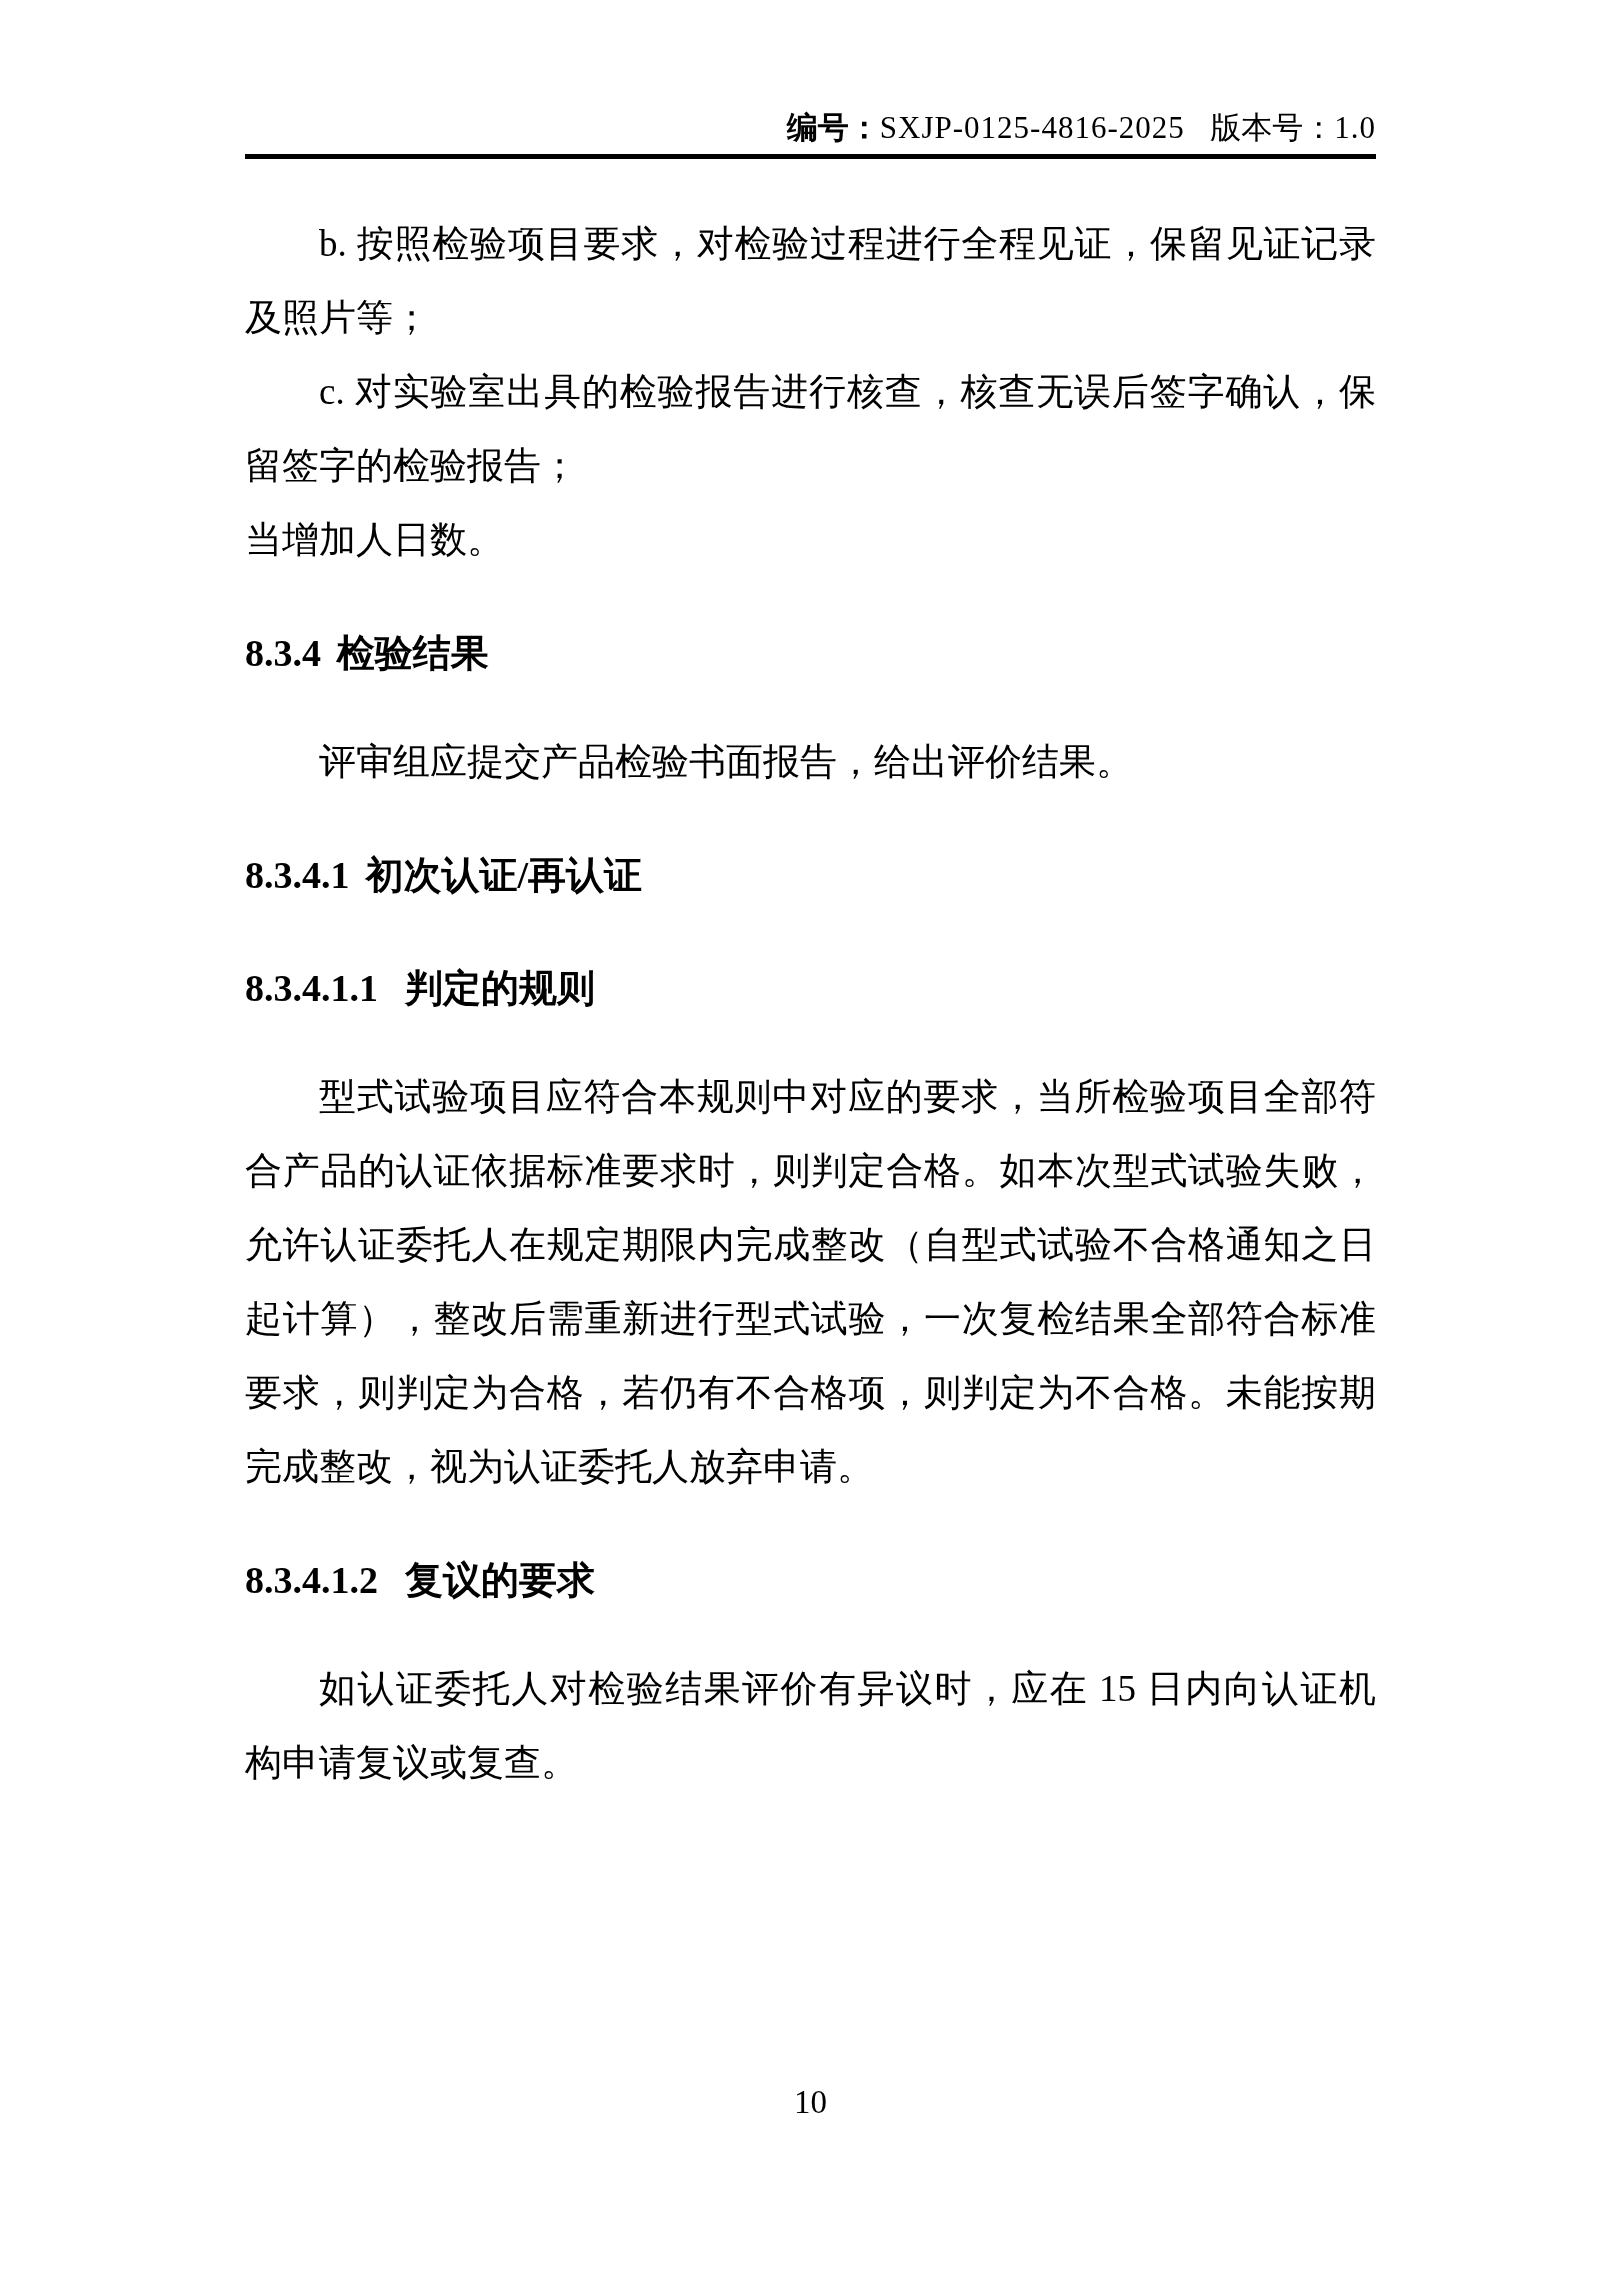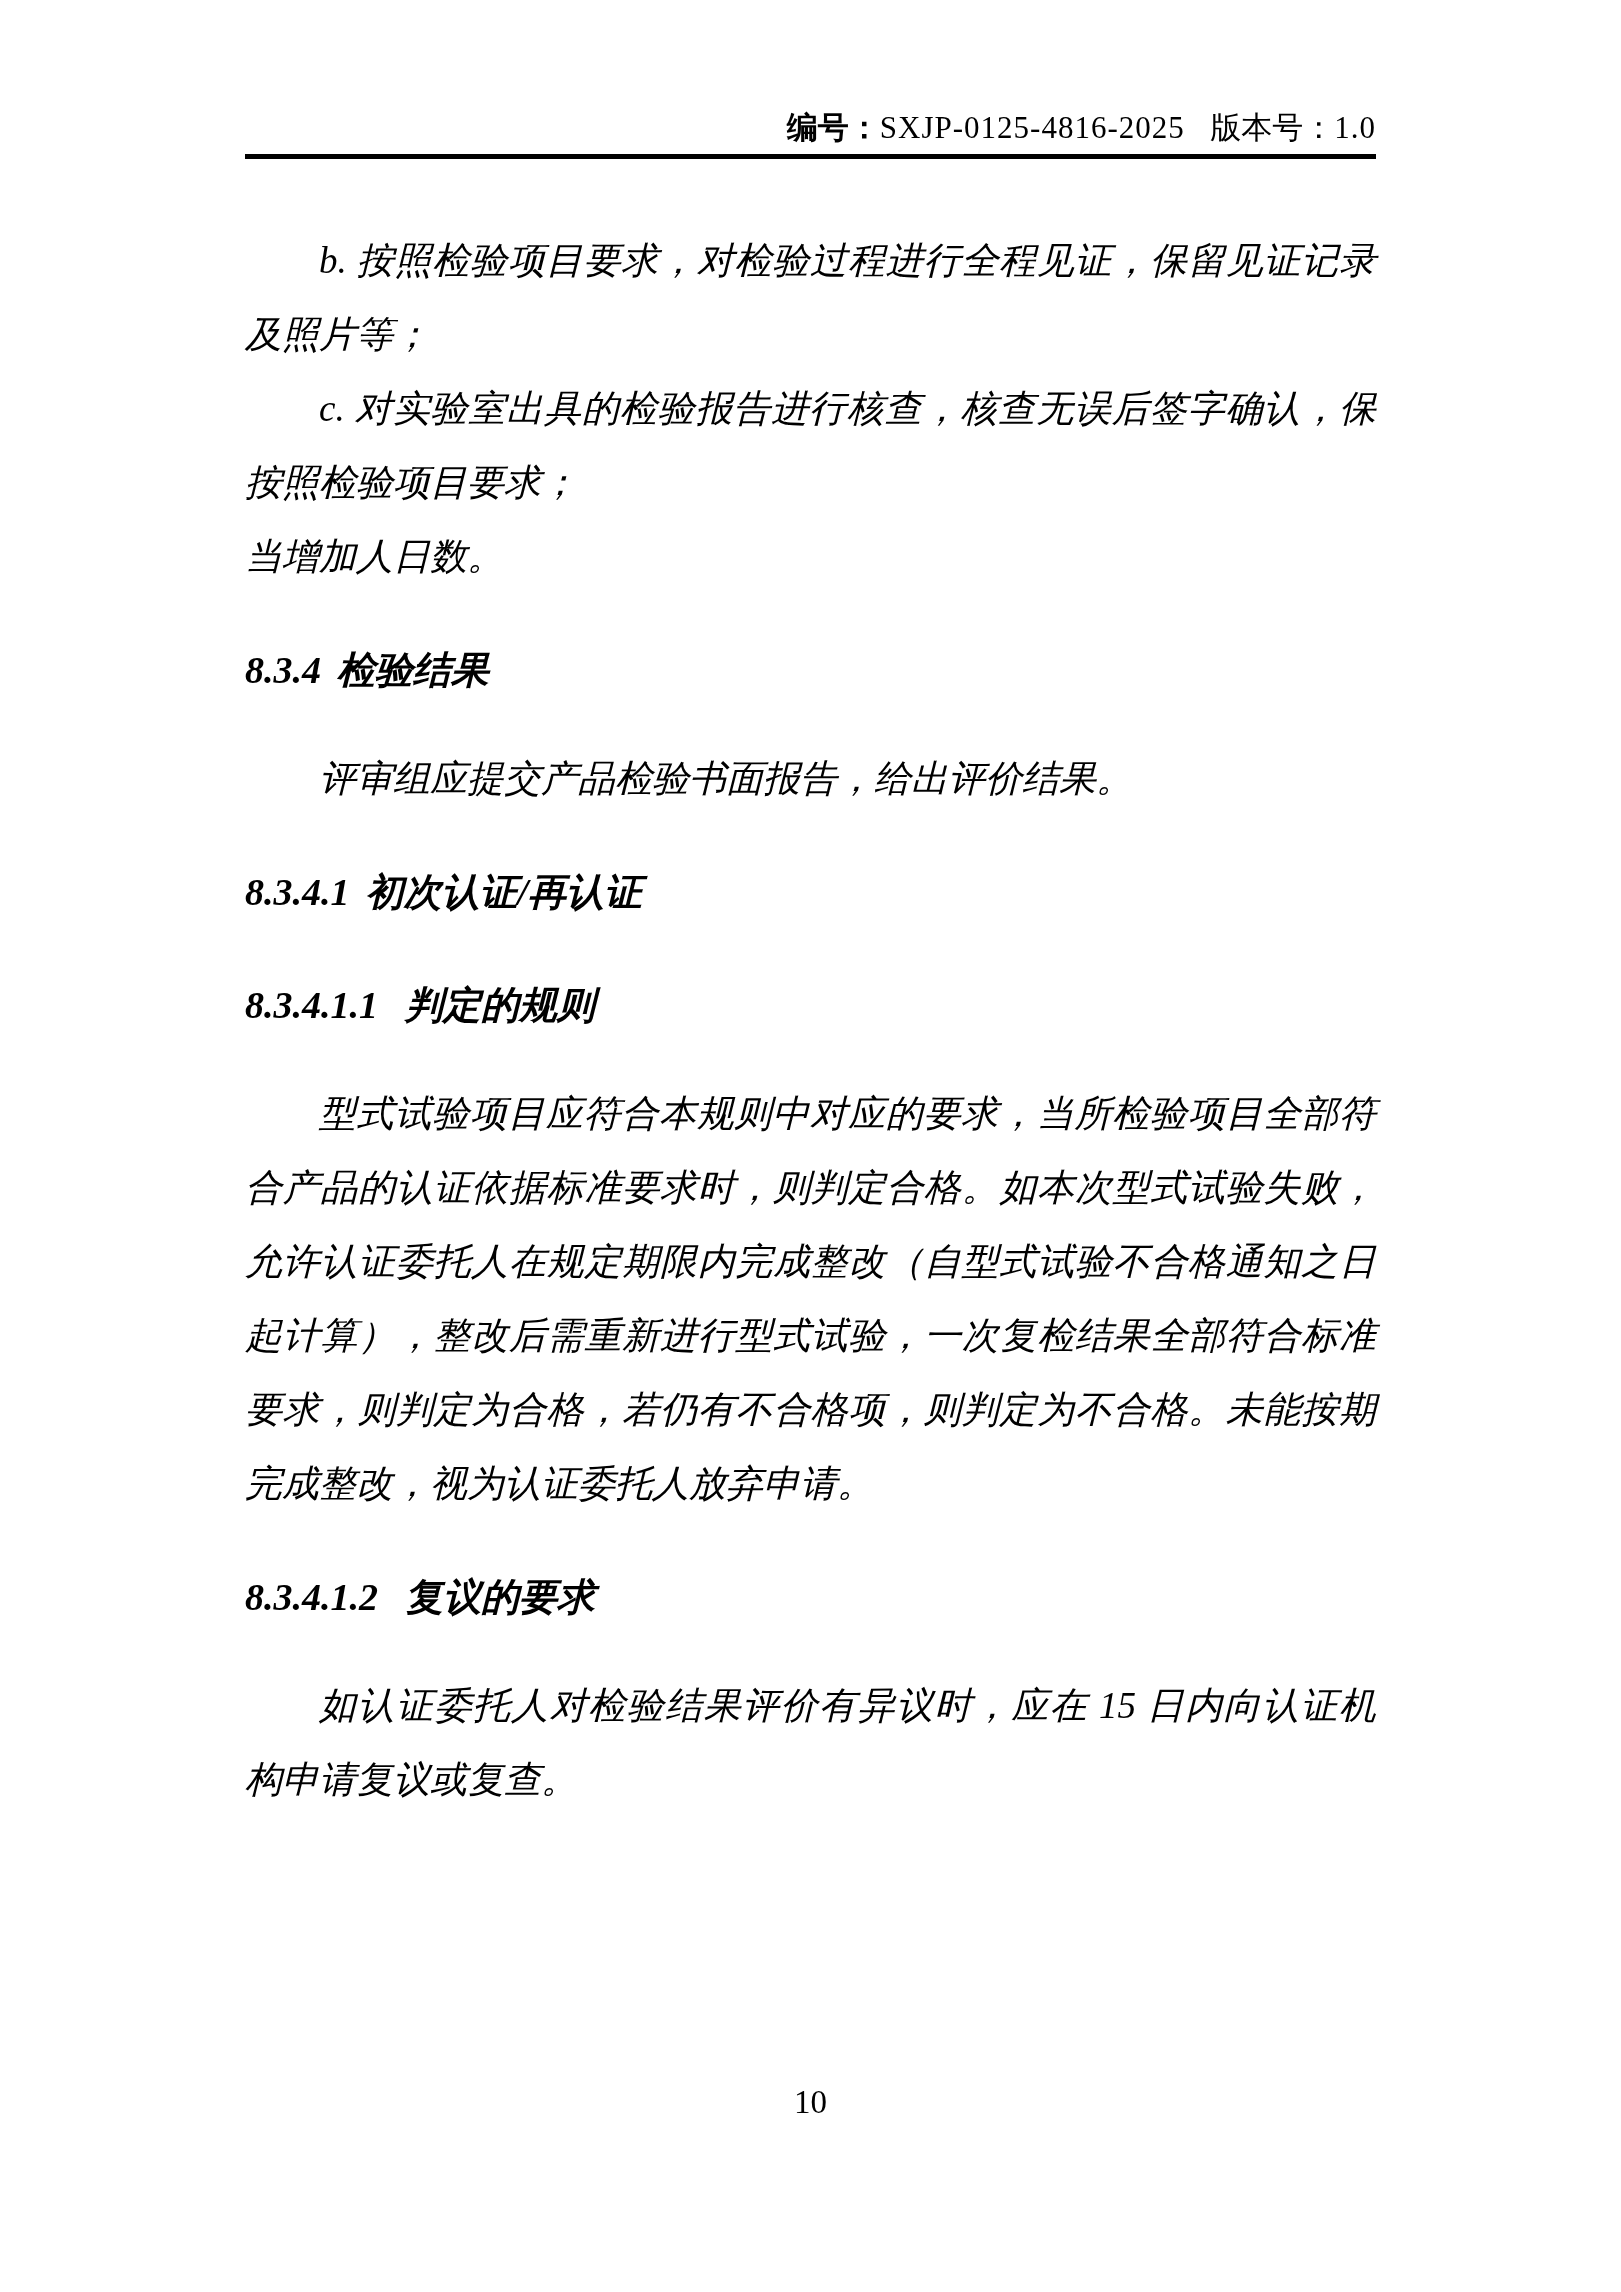--- a/index.html
+++ b/index.html
@@ -30,24 +30,23 @@
   }
   .code-value { letter-spacing: 1px; margin-top: 16px; }
   .ver-label { margin-left: 25.5px; }
   .rule {
     margin-top: 10.8px;
     height: 4.9px;
     background: #000000;
   }
   
   .doc-body {
-    padding-top: 65px;
+    padding-top: 48px;
     font-size: 37px;
     line-height: 74px;
-    font-style: italic;
   }
   .para { margin: 0; }
   .line {
     display: block;
     text-align: justify;
   }
   .just { text-align-last: justify; }
   .indent { text-indent: 2em; }
   .heading {
     font-weight: bold;
@@ -83,21 +82,21 @@
 
   <main class="doc-body">
 
     <p class="para">
       <span class="line just indent">b. 按照检验项目要求，对检验过程进行全程见证，保留见证记录</span>
       <span class="line">及照片等；</span>
     </p>
 
     <p class="para">
       <span class="line just indent">c. 对实验室出具的检验报告进行核查，核查无误后签字确认，保</span>
-      <span class="line">按照检验项目要求；</span>
+      <span class="line">留签字的检验报告；</span>
     </p>
 
     <p class="para">
       <span class="line">当增加人日数。</span>
     </p>
 
     <h2 class="heading">
       <span class="hnum">8.3.4</span><span class="gap-a">检验结果</span>
     </h2>
 

